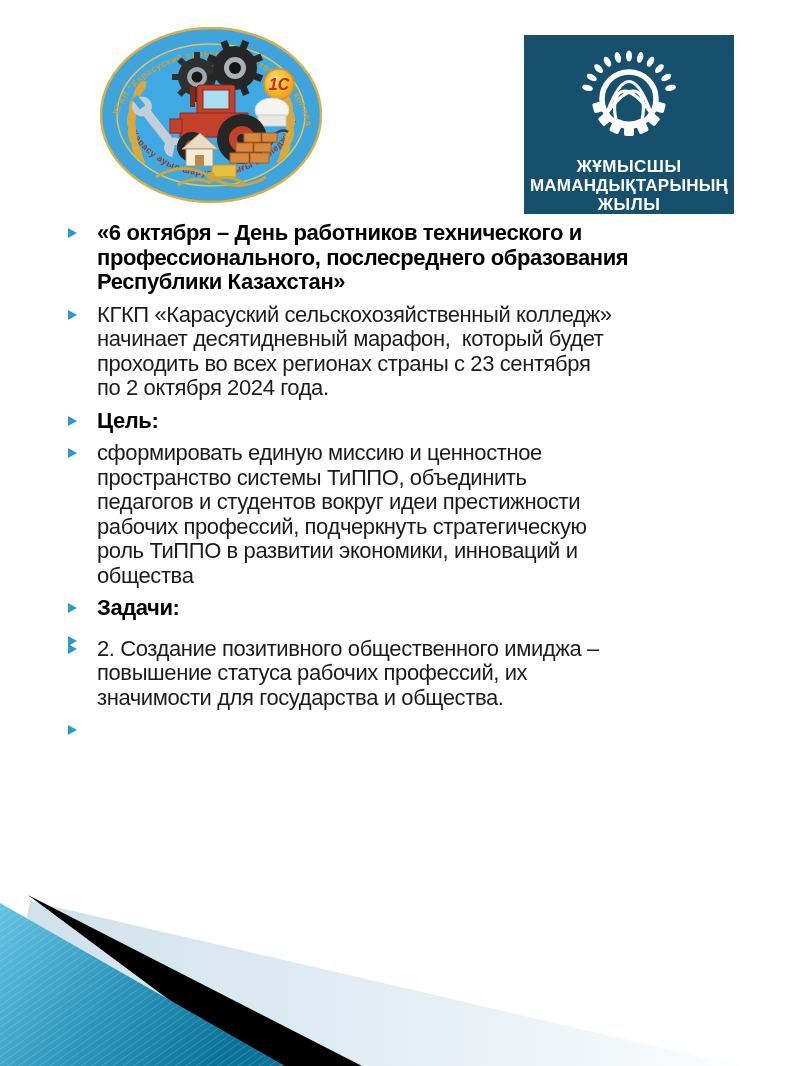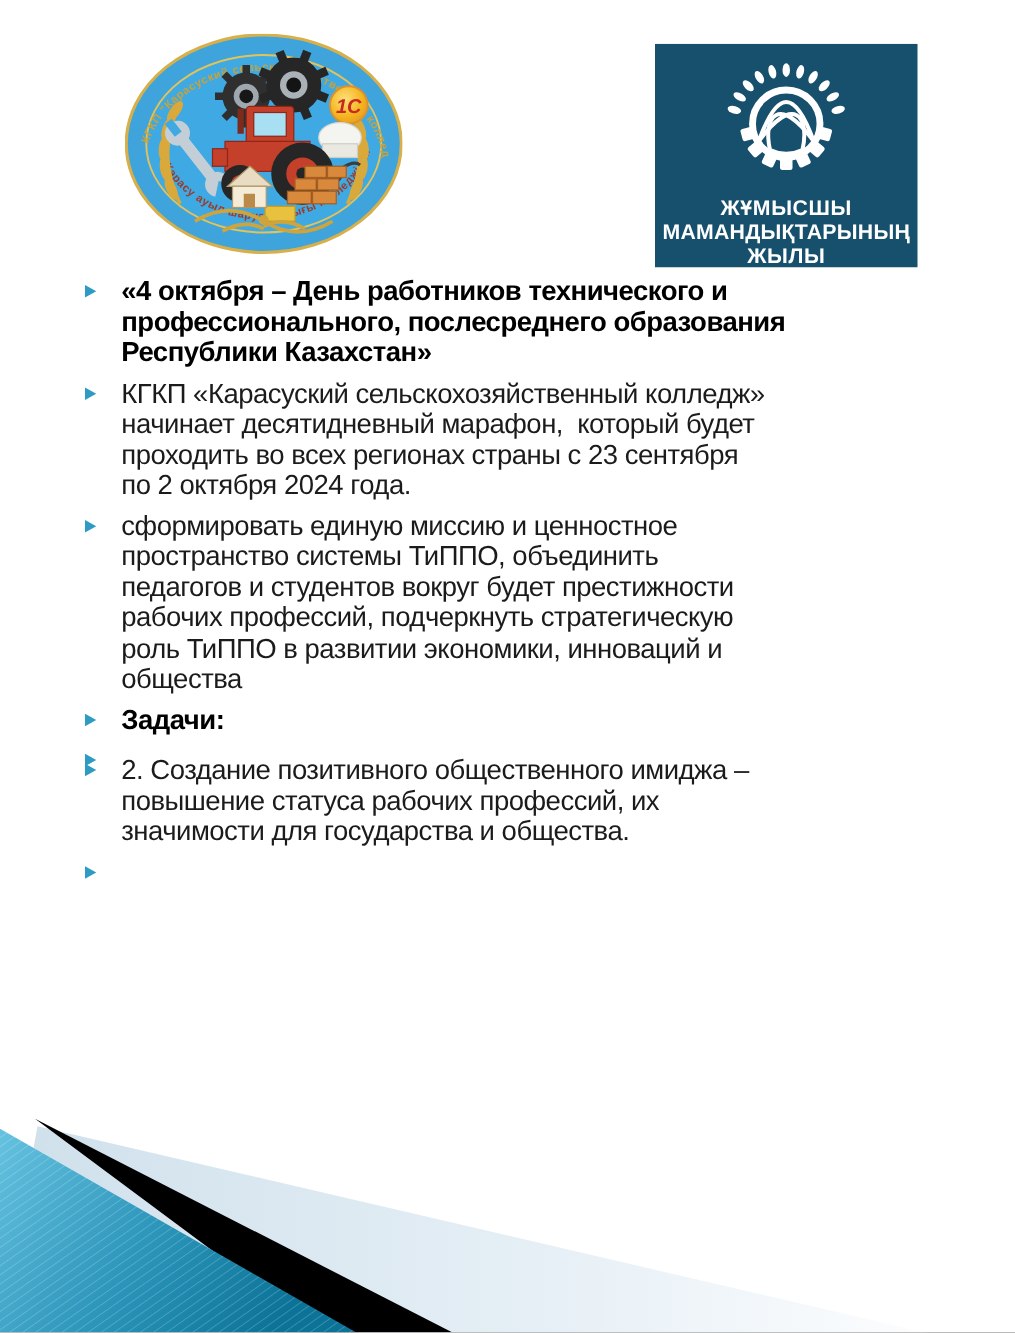--- a/index.html
+++ b/index.html
@@ -217,36 +217,40 @@
         <text x="105" y="137" font-size="17" letter-spacing="0.5">ЖҰМЫСШЫ</text>
         <text x="105" y="156" font-size="17" letter-spacing="0.2">МАМАНДЫҚТАРЫНЫҢ</text>
         <text x="105" y="175" font-size="17" letter-spacing="0.5">ЖЫЛЫ</text>
       </g>
     </svg>
   </div>
 
   <ul class="bullets">
     <li class="bullet bold">
       <span class="marker"></span>
-      <span class="txt">«4 октября – День работников технического и
+      <span class="txt">«6 октября – День работников технического и
 профессионального, послесреднего образования
 Республики Казахстан»</span>
     </li>
     <li class="bullet">
       <span class="marker"></span>
       <span class="txt">КГКП «Карасуский сельскохозяйственный колледж»
 начинает десятидневный марафон,  который будет
 проходить во всех регионах страны с 23 сентября
 по 2 октября 2024 года.</span>
     </li>
+    <li class="bullet bold">
+      <span class="marker"></span>
+      <span class="txt">Цель:</span>
+    </li>
     <li class="bullet">
       <span class="marker"></span>
       <span class="txt">сформировать единую миссию и ценностное
 пространство системы ТиППО, объединить
-педагогов и студентов вокруг будет престижности
+педагогов и студентов вокруг идеи престижности
 рабочих профессий, подчеркнуть стратегическую
 роль ТиППО в развитии экономики, инноваций и
 общества</span>
     </li>
     <li class="bullet bold">
       <span class="marker"></span>
       <span class="txt">Задачи:</span>
     </li>
     <li class="bullet">
       <span class="marker"></span>

